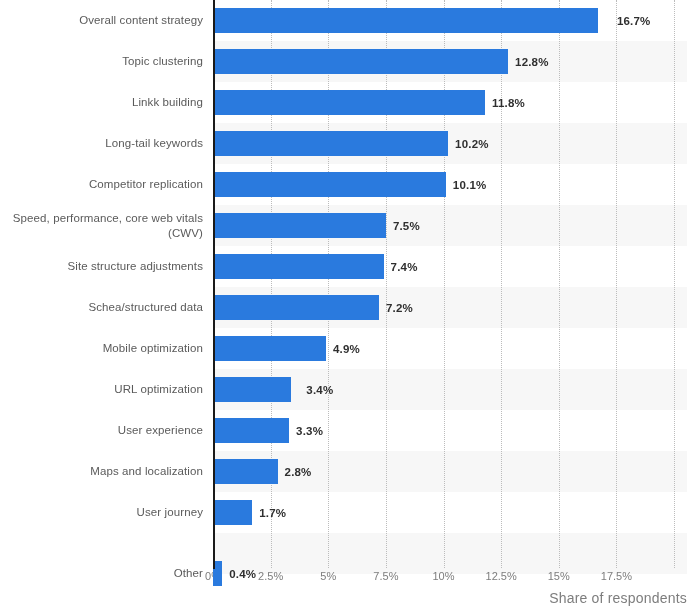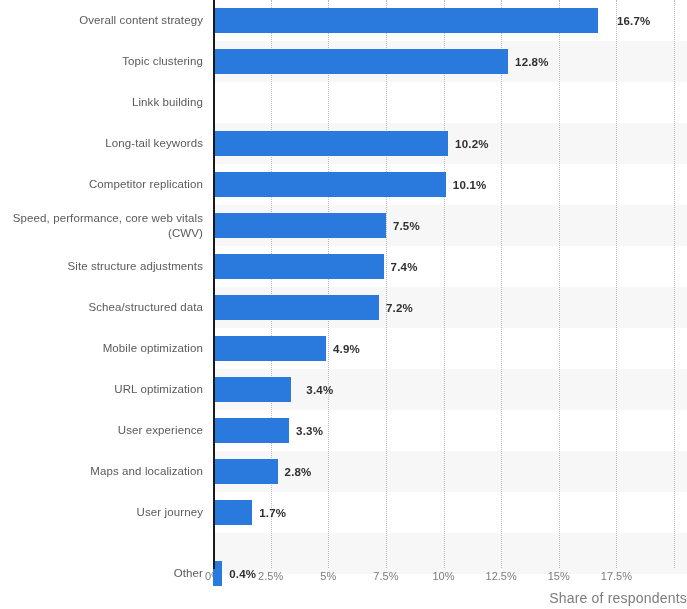--- a/index.html
+++ b/index.html
@@ -190,20 +190,24 @@
       </div>
       <div class="row" style="top: 41px;">
         <div class="cat-label">Topic clustering</div>
         <div class="bar-wrap">
           <div class="bar" style="width: 295.04px; background: rgb(42, 122, 222);"></div>
           <div class="bar-value" style="left: 302.04px;">12.8%</div>
         </div>
       </div>
       <div class="row" style="top: 82px;">
         <div class="cat-label">Linkk building</div>
+        <div class="bar-wrap">
+          <div class="bar" style="width: 271.99px; background: rgb(42, 122, 222);"></div>
+          <div class="bar-value" style="left: 278.99px;">11.8%</div>
+        </div>
       </div>
       <div class="row" style="top: 123px;">
         <div class="cat-label">Long-tail keywords</div>
         <div class="bar-wrap">
           <div class="bar" style="width: 235.11px; background: rgb(42, 122, 222);"></div>
           <div class="bar-value" style="left: 242.11px;">10.2%</div>
         </div>
       </div>
       <div class="row" style="top: 164px;">
         <div class="cat-label">Competitor replication</div>

